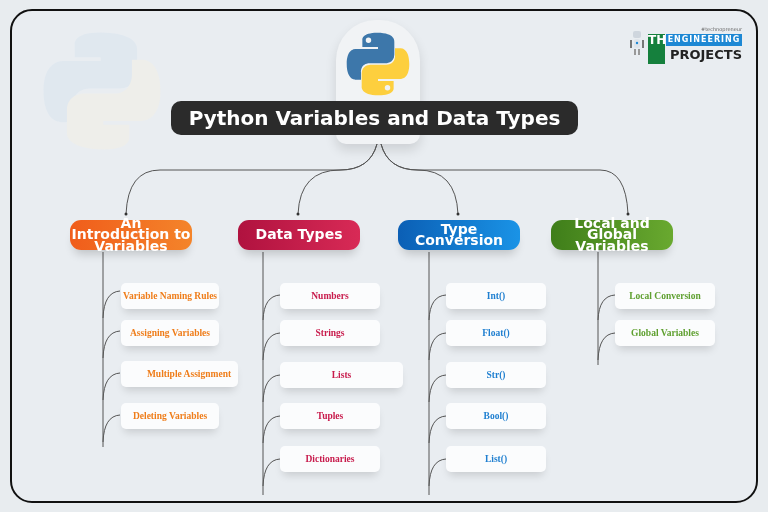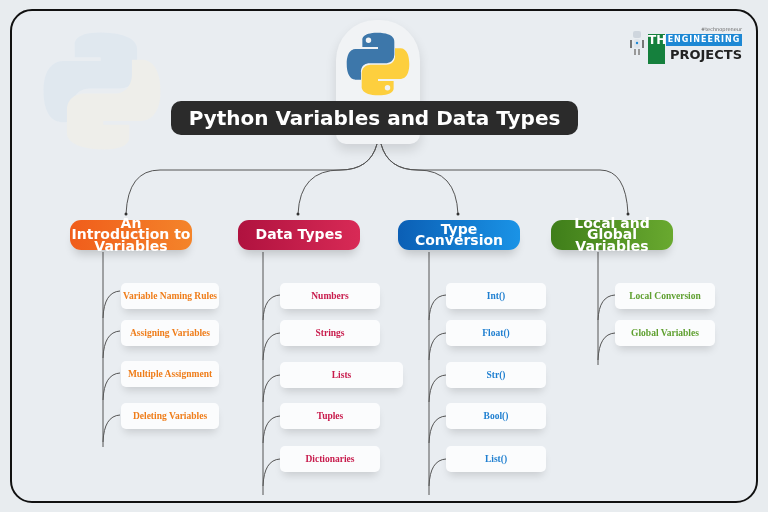--- a/index.html
+++ b/index.html
@@ -87,21 +87,21 @@
     <path d="M598 360 Q599 334 615 333"></path>
 </svg>
 
 <div class="head" style="left:70px;top:220px;width:122px;background:linear-gradient(90deg,#f05d1b,#f4842a);">An Introduction to Variables</div>
 <div class="head" style="left:238px;top:220px;width:122px;background:linear-gradient(90deg,#b0123f,#d82a56);">Data Types</div>
 <div class="head" style="left:398px;top:220px;width:122px;background:linear-gradient(90deg,#0b5fb5,#1a93e6);">Type Conversion</div>
 <div class="head" style="left:551px;top:220px;width:122px;background:linear-gradient(90deg,#3f7e1a,#69a92f);">Local and Global Variables</div>
 
 <div class="item c1" style="left:121px;top:283px;width:98px;">Variable Naming Rules</div>
 <div class="item c1" style="left:121px;top:320px;width:98px;">Assigning Variables</div>
-<div class="item c1" style="left:121px;top:361px;width:98px;">Multiple Assignment</div>
+<div class="item c1" style="left:121px;top:361px;width:98px;padding-left:19px;">Multiple Assignment</div>
 <div class="item c1" style="left:121px;top:403px;width:98px;">Deleting Variables</div>
 
 <div class="item c2" style="left:280px;top:283px;width:100px;">Numbers</div>
 <div class="item c2" style="left:280px;top:320px;width:100px;">Strings</div>
 <div class="item c2" style="left:280px;top:362px;width:123px;">Lists</div>
 <div class="item c2" style="left:280px;top:403px;width:100px;">Tuples</div>
 <div class="item c2" style="left:280px;top:446px;width:100px;">Dictionaries</div>
 
 <div class="item c3" style="left:446px;top:283px;width:100px;">Int()</div>
 <div class="item c3" style="left:446px;top:320px;width:100px;">Float()</div>

